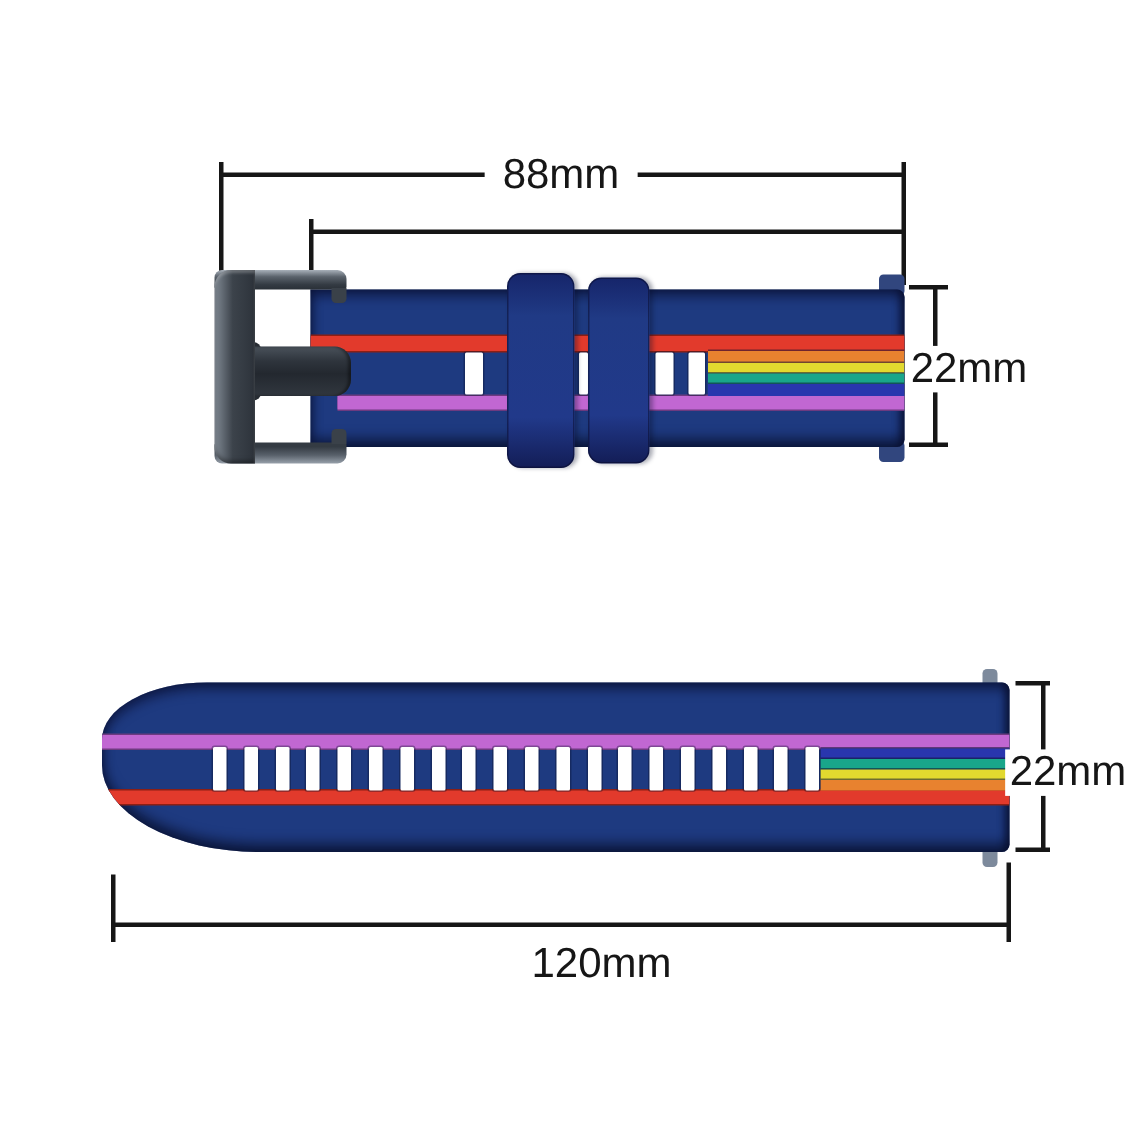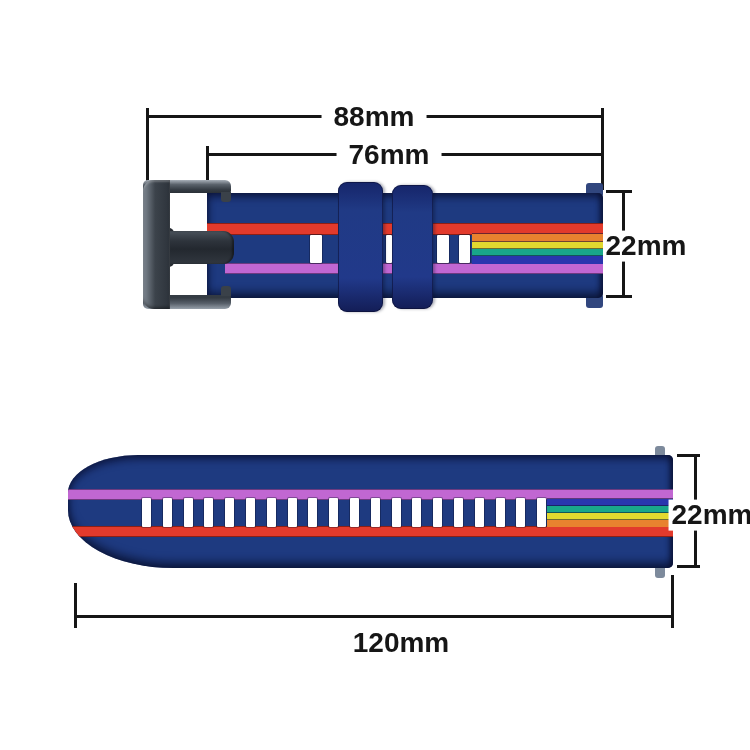--- a/index.html
+++ b/index.html
@@ -2,21 +2,21 @@
 <html><head>
 <meta charset="utf-8">
 <style>
   html,body{margin:0;padding:0;background:#fff;}
   .stage{position:relative;width:750px;height:750px;background:#fff;overflow:hidden;
          font-family:"Liberation Sans",sans-serif;}
   .abs{position:absolute;}
   
   .dline{position:absolute;background:#161616;}
   .dimlabel{position:absolute;transform:translate(-50%,-50%);background:#fff;
-            padding:0 12px;font-size:28px;font-weight:700;color:#161616;
+            padding:0 12px;font-size:28px;font-weight:400;color:#161616;
             white-space:nowrap;line-height:1.1;letter-spacing:0px;}
   
   .strap{position:absolute;overflow:hidden;
          box-shadow:inset 0 5px 7px rgba(7,10,38,.55), inset 0 -6px 8px rgba(5,8,30,.6),
                     inset -3px 0 4px rgba(5,8,30,.4);}
   .stripe{position:absolute;left:0;right:0;}
   .slot{position:absolute;background:#fff;border-radius:1px;
         box-shadow:0 0 0 1px rgba(10,14,40,.35);}
   .loop{position:absolute;border-radius:9px;
         background:linear-gradient(180deg,#16256a 0%,#203a85 22%,#21398a 74%,#131d56 100%);
@@ -32,21 +32,20 @@
 
   <div class="dline" style="left:147px;top:115px;width:456px;height:3px;"></div>
   <div class="dline" style="left:146px;top:108px;width:3px;height:74px;"></div>
 
   <div class="dline" style="left:207px;top:153px;width:396px;height:3px;"></div>
   <div class="dline" style="left:206px;top:146px;width:3px;height:40px;"></div>
 
   <div class="dline" style="left:601px;top:108px;width:3px;height:82px;"></div>
 
   <div class="dimlabel" style="left:374px;top:117px;">88mm</div>
-  <div class="dimlabel" style="left:389px;top:155px;">76mm</div>
 
   <div class="dline" style="left:606px;top:190px;width:26px;height:3px;"></div>
   <div class="dline" style="left:622px;top:190px;width:3px;height:108px;"></div>
   <div class="dline" style="left:606px;top:295px;width:26px;height:3px;"></div>
   <div class="dimlabel" style="left:646px;top:246px;padding:0 4px;">22mm</div>
 
   <div class="nub" style="left:586px;top:183px;width:17px;height:14px;background:#31467e;"></div>
   <div class="nub" style="left:586px;top:294px;width:17px;height:14px;background:#31467e;"></div>
 
   <div class="strap" style="left:207px;top:193px;width:396px;height:105px;background:#1e3a80;border-radius:0 5px 5px 0;">

